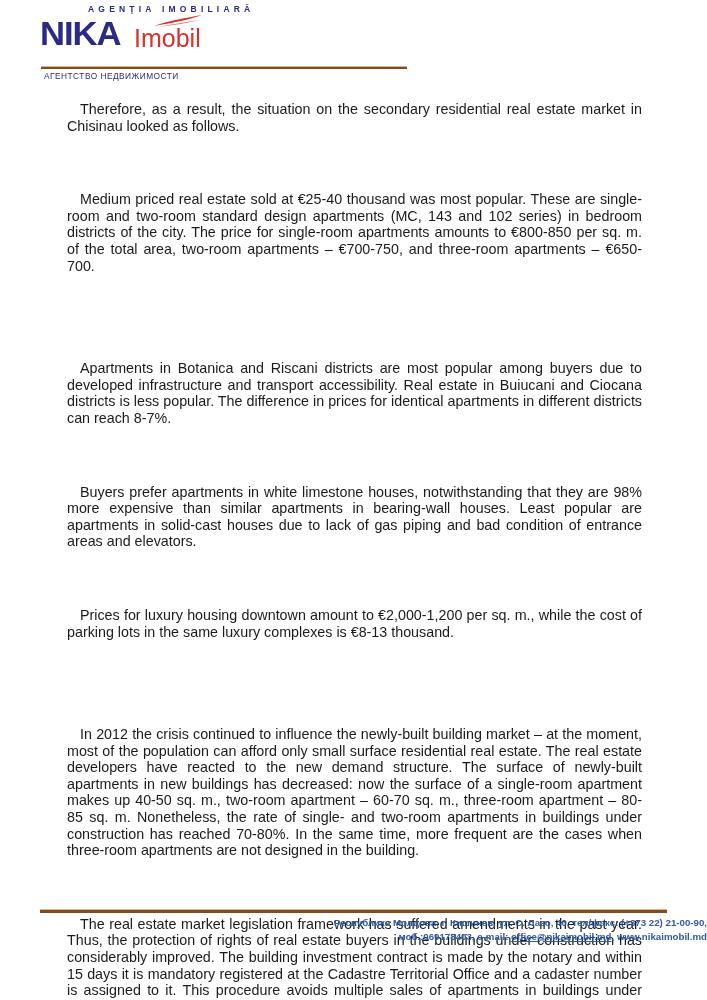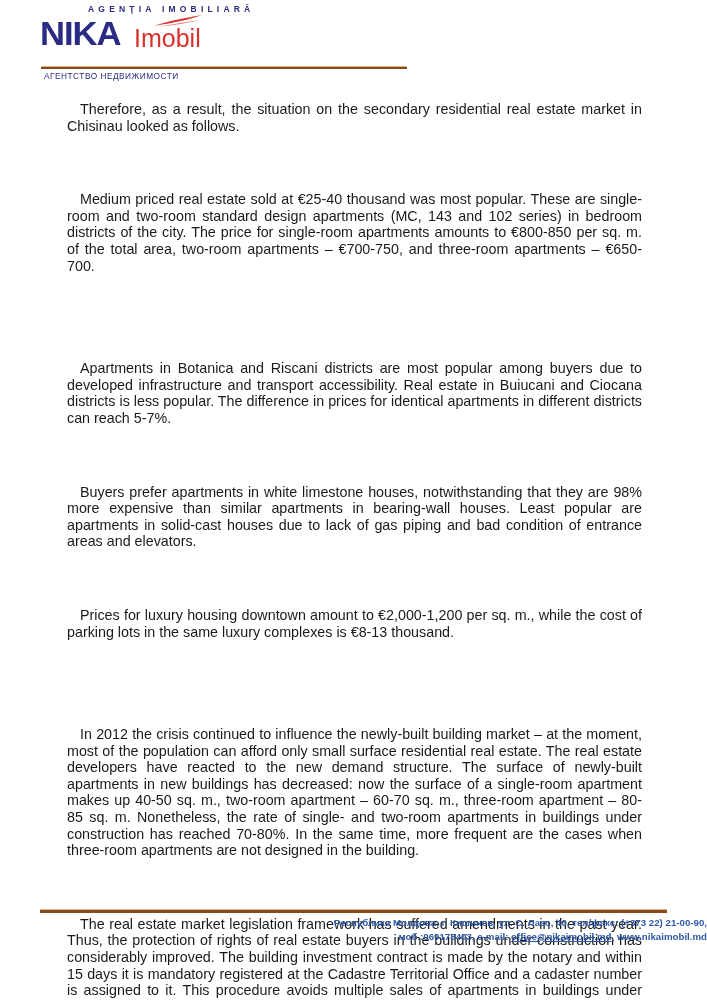--- a/index.html
+++ b/index.html
@@ -43,21 +43,21 @@
   <div class="logo-bottom">АГЕНТСТВО НЕДВИЖИМОСТИ</div>
 </div>
 <div class="header-rule"></div>
 
 <div class="content">
   <p>Therefore, as a result, the situation on the secondary residential real estate market in Chisinau looked as follows.</p>
   <div class="gap"></div>
   <p>Medium priced real estate sold at €25-40 thousand was most popular. These are single-room and two-room standard design apartments (MC, 143 and 102 series) in bedroom districts of the city. The price for single-room apartments amounts to €800-850 per sq. m. of the total area, two-room apartments – €700-750, and three-room apartments – €650-700.</p>
   <div class="gap"></div>
   <div class="gap"></div>
-  <p>Apartments in Botanica and Riscani districts are most popular among buyers due to developed infrastructure and transport accessibility. Real estate in Buiucani and Ciocana districts is less popular. The difference in prices for identical apartments in different districts can reach 5-7%.</p>
+  <p>Apartments in Botanica and Riscani districts are most popular among buyers due to developed infrastructure and transport accessibility. Real estate in Buiucani and Ciocana districts is less popular. The difference in prices for identical apartments in different districts can reach 8-7%.</p>
   <div class="gap"></div>
   <p>Buyers prefer apartments in white limestone houses, notwithstanding that they are 98% more expensive than similar apartments in bearing-wall houses. Least popular are apartments in solid-cast houses due to lack of gas piping and bad condition of entrance areas and elevators.</p>
   <div class="gap"></div>
   <p>Prices for luxury housing downtown amount to €2,000-1,200 per sq. m., while the cost of parking lots in the same luxury complexes is €8-13 thousand.</p>
   <div class="gap"></div>
   <div class="gap"></div>
   <p>In 2012 the crisis continued to influence the newly-built building market – at the moment, most of the population can afford only small surface residential real estate. The real estate developers have reacted to the new demand structure. The surface of newly-built apartments in new buildings has decreased: now the surface of a single-room apartment makes up 40-50 sq. m., two-room apartment – 60-70 sq. m., three-room apartment – 80-85 sq. m. Nonetheless, the rate of single- and two-room apartments in buildings under construction has reached 70-80%. In the same time, more frequent are the cases when three-room apartments are not designed in the building.</p>
   <div class="gap"></div>
   <p>The real estate market legislation framework has suffered amendments in the past year. Thus, the protection of rights of real estate buyers in the buildings under construction has considerably improved. The building investment contract is made by the notary and within 15 days it is mandatory registered at the Cadastre Territorial Office and a cadaster number is assigned to it. This procedure avoids multiple sales of apartments in buildings under construction. Unfortunately, the buyer has nothing else to do than to wait for the fulfillment of the contract’s obligations. Unfortunately, because the cases when the construction is frozen by the developer due to unauthorized use of money or fraud are more and more frequent. The problem of “cheated investors” is popular in our country, too. All the more now, when the state authorities are involved in political battles which take all their working energy, and no strength remains to control the fulfillment of construction investing contracts. All authorities, such as banks and insurance companies that attract money from the</p>
 </div>

